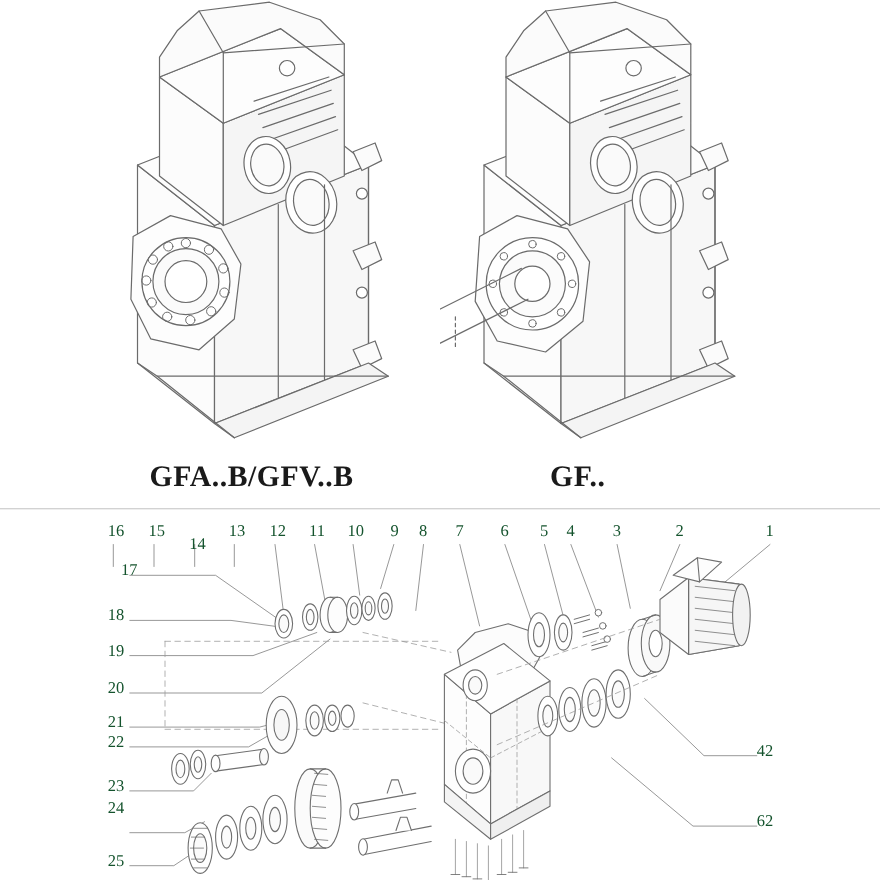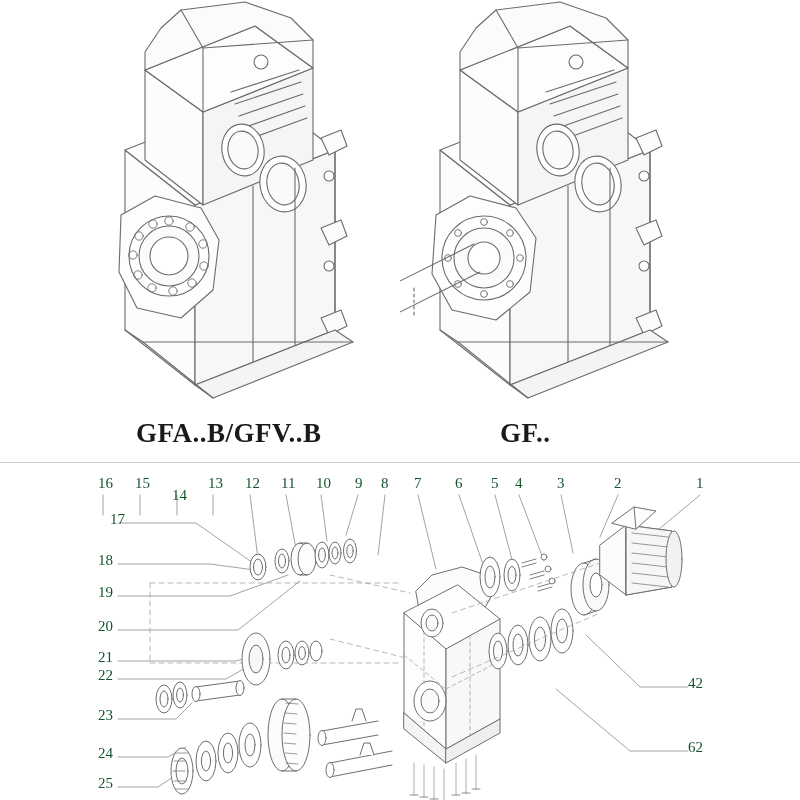--- a/index.html
+++ b/index.html
@@ -441,20 +441,20 @@
     <div class="callout" style="left:614px; top:12px;">2</div>
     <div class="callout" style="left:696px; top:12px;">1</div>
 
     <div class="callout" style="left:110px; top:48px;">17</div>
     <div class="callout" style="left:98px; top:89px;">18</div>
     <div class="callout" style="left:98px; top:121px;">19</div>
     <div class="callout" style="left:98px; top:155px;">20</div>
     <div class="callout" style="left:98px; top:186px;">21</div>
     <div class="callout" style="left:98px; top:204px;">22</div>
     <div class="callout" style="left:98px; top:244px;">23</div>
-    <div class="callout" style="left:98px; top:282px;">24</div>
+    <div class="callout" style="left:98px; top:264px;">24</div>
     <div class="callout" style="left:98px; top:312px;">25</div>
 
     <div class="callout" style="left:688px; top:212px;">42</div>
     <div class="callout" style="left:688px; top:276px;">62</div>
   </div>
 
 </div>
 
 </body></html>

